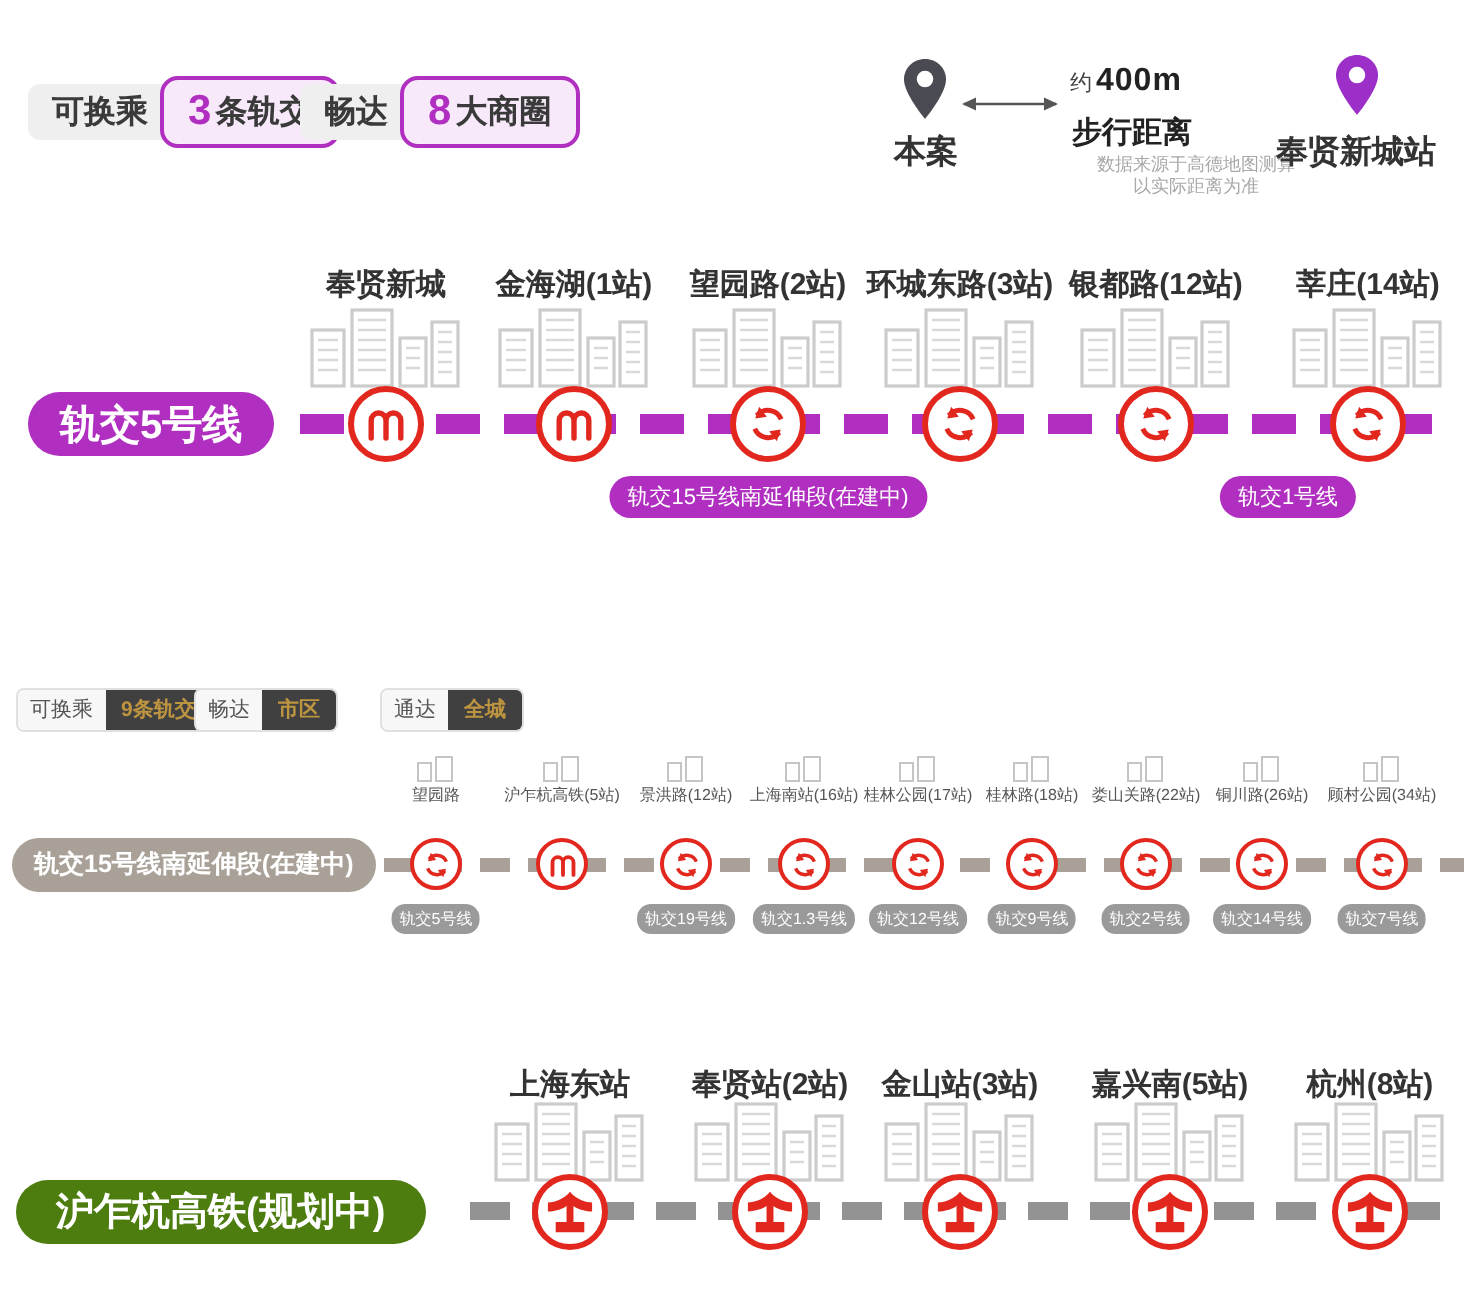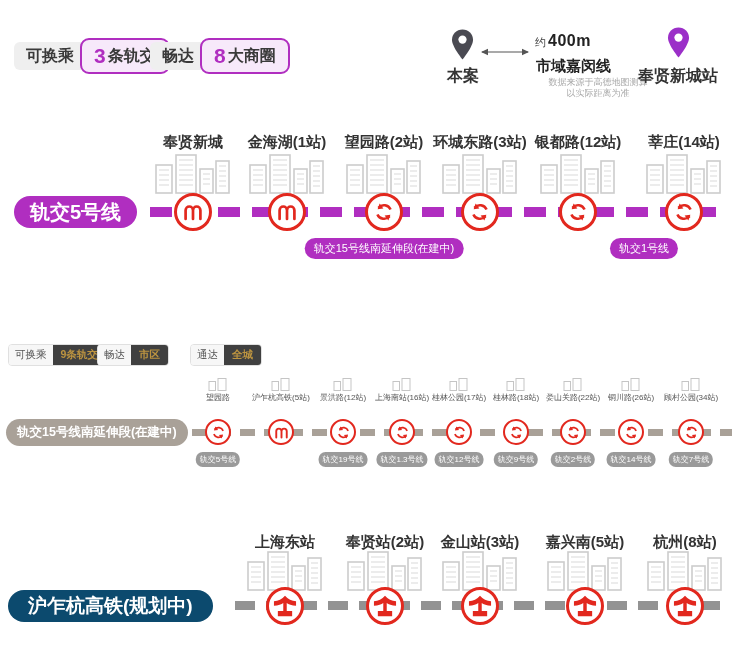--- a/index.html
+++ b/index.html
@@ -26,21 +26,21 @@
   .dist-wrap{position:absolute;white-space:nowrap;}
   .approx{font-size:11px;color:#444;margin-right:2px;}
   .dist{font-size:16px;font-weight:700;color:#222;letter-spacing:.5px;}
   .walk-label{position:absolute;font-size:15px;font-weight:700;color:#222;white-space:nowrap;}
   .walk-note{position:absolute;width:160px;text-align:center;font-size:9px;line-height:11px;color:#a8a8a8;}
 
   
   .bar{position:absolute;display:flex;align-items:center;justify-content:center;color:#fff;font-weight:700;white-space:nowrap;z-index:4;}
   .bar-l5{height:32px;padding:0 16px;border-radius:16px;background:#b02ec0;font-size:20px;}
   .bar-l15{height:27px;padding:0 11px;border-radius:14px;background:#a9a198;font-size:12.5px;}
-  .bar-hsr{height:32px;padding:0 20px;border-radius:16px;background:#0c4a6e;font-size:19px;}
+  .bar-hsr{height:32px;padding:0 20px;border-radius:16px;background:#4d7c0f;font-size:19px;}
   .track{position:absolute;z-index:1;}
   .track-l5{height:10px;background:repeating-linear-gradient(90deg,#b02ec0 0 22px,rgba(0,0,0,0) 22px 34px);}
   .track-l15{height:7px;background:repeating-linear-gradient(90deg,#a9a198 0 15px,rgba(0,0,0,0) 15px 24px);}
   .track-hsr{height:9px;background:repeating-linear-gradient(90deg,#939393 0 20px,rgba(0,0,0,0) 20px 31px);}
   .circle{position:absolute;background:#fff;border:3px solid #e2281e;border-radius:50%;box-sizing:border-box;
     display:flex;align-items:center;justify-content:center;transform:translateX(-50%);z-index:3;}
   .c38{width:38px;height:38px;}
   .c26{width:26px;height:26px;border-width:2.5px;}
   .ic24{width:24px;height:24px;}
   .ic17{width:17px;height:17px;}
@@ -131,21 +131,21 @@
 
   <svg class="walk-arrow" style="left:477px;top:47px" width="56" height="10">
     <line x1="5" y1="5" x2="51" y2="5" stroke="#555" stroke-width="1.2"></line>
     <path d="M4 5 l7 -3.2 v6.4 z" fill="#555"></path>
     <path d="M52 5 l-7 -3.2 v6.4 z" fill="#555"></path>
   </svg>
 
   <div class="dist-wrap" style="left:535px;top:32px">
     <span class="approx">约</span><span class="dist">400m</span>
   </div>
-  <div class="walk-label" style="left:536px;top:57px">市域嘉闵线</div>
+  <div class="walk-label" style="left:536px;top:57px">步行距离</div>
   <div class="walk-note" style="left:518px;top:77px">
     <div>数据来源于高德地图测算</div>
     <div>以实际距离为准</div>
   </div>
 
   <svg class="pin pin-purple" style="left:666px;top:26px">
       <use href="#sym-pin"></use>
     </svg>
   <div class="pin-label" style="left:678px;top:66px">奉贤新城站</div>
 

